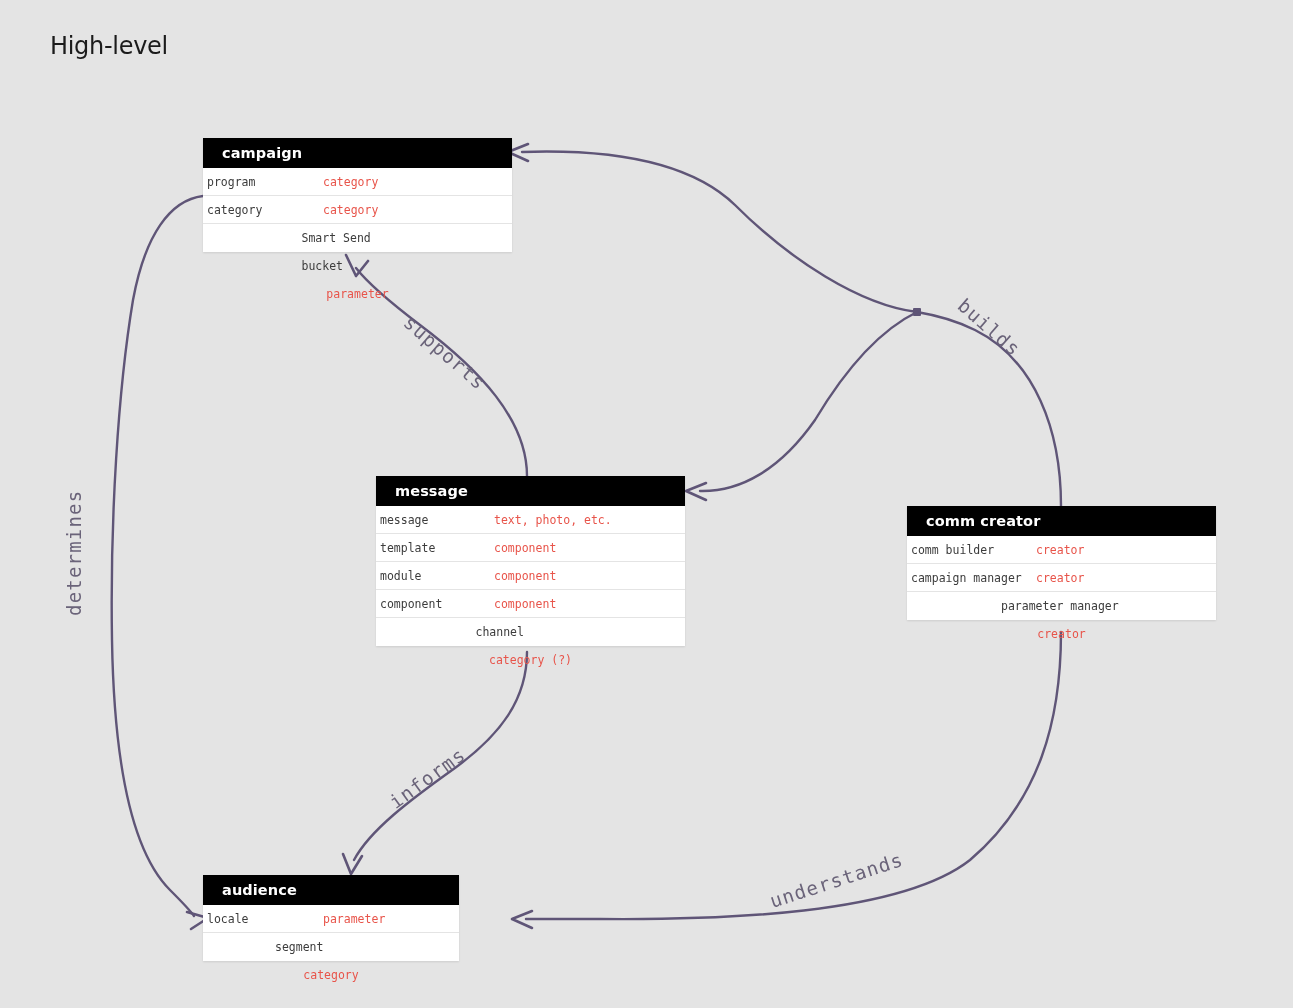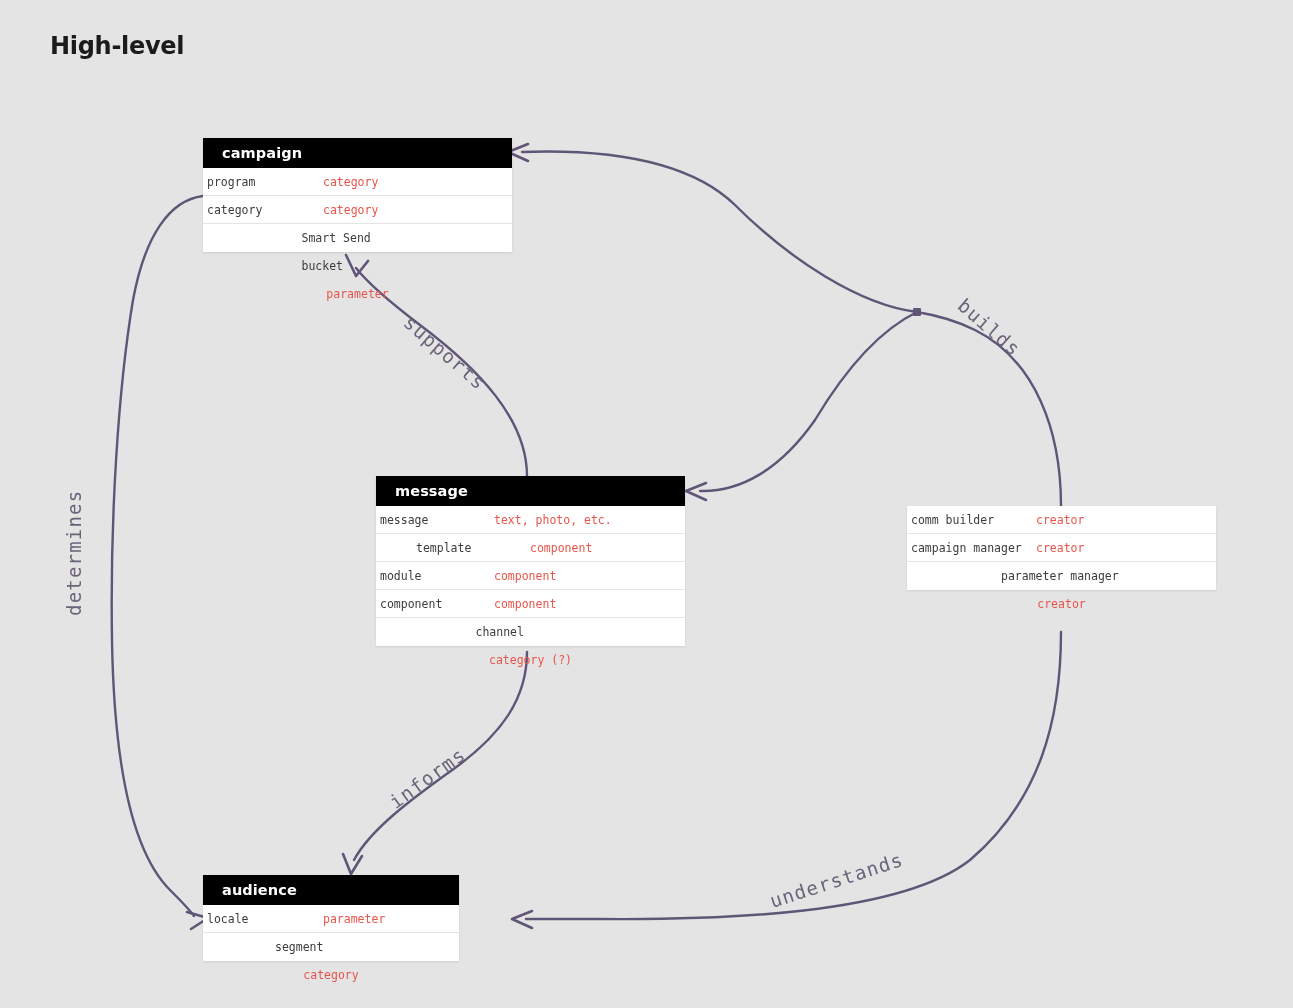--- a/index.html
+++ b/index.html
@@ -19,21 +19,21 @@
     position: relative;
     width: 1293px;
     height: 1008px;
   }
   #page-title {
     position: absolute;
     left: 50px;
     top: 32px;
     font-family: "DejaVu Sans", sans-serif;
     font-size: 24px;
-    font-weight: bold;
+    font-weight: normal;
     color: #1b1b1b;
     letter-spacing: -0.3px;
   }
   svg#edges {
     position: absolute;
     left: 0;
     top: 0;
     width: 1293px;
     height: 1008px;
     overflow: visible;
@@ -172,37 +172,38 @@
           <span class="row-type">parameter</span>
         </div>
       </div>
       <div class="entity" style="left: 376px; top: 476px; width: 309px;">
         <div class="entity-header">message</div>
         <div class="entity-row">
           <span class="row-name" style="width: 118px;">message</span>
           <span class="row-type">text, photo, etc.</span>
         </div>
         <div class="entity-row">
-          <span class="row-name" style="width: 118px; margin-left: 36px;">template</span>
+          <span class="row-name" style="width: 118px;">template</span>
           <span class="row-type">component</span>
         </div>
         <div class="entity-row">
           <span class="row-name" style="width: 118px;">module</span>
           <span class="row-type">component</span>
         </div>
         <div class="entity-row">
           <span class="row-name" style="width: 118px;">component</span>
           <span class="row-type">component</span>
         </div>
         <div class="entity-row">
           <span class="row-name" style="width: 118px;">channel</span>
           <span class="row-type">category (?)</span>
         </div>
       </div>
       <div class="entity" style="left: 907px; top: 506px; width: 309px;">
+        <div class="entity-header">comm creator</div>
         <div class="entity-row">
           <span class="row-name" style="width: 129px;">comm builder</span>
           <span class="row-type">creator</span>
         </div>
         <div class="entity-row">
           <span class="row-name" style="width: 129px;">campaign manager</span>
           <span class="row-type">creator</span>
         </div>
         <div class="entity-row">
           <span class="row-name" style="width: 129px;">parameter manager</span>

